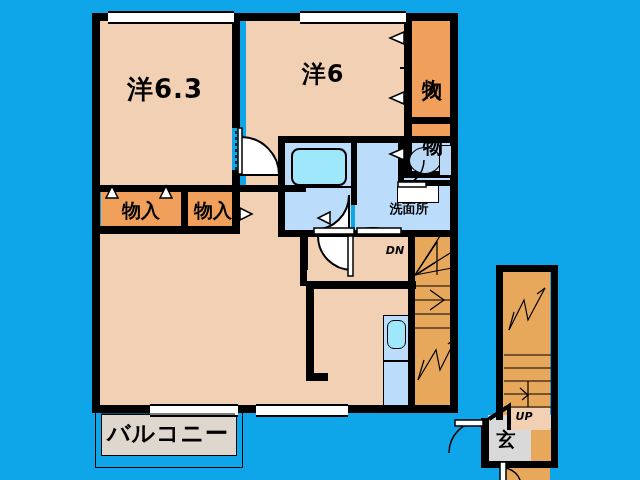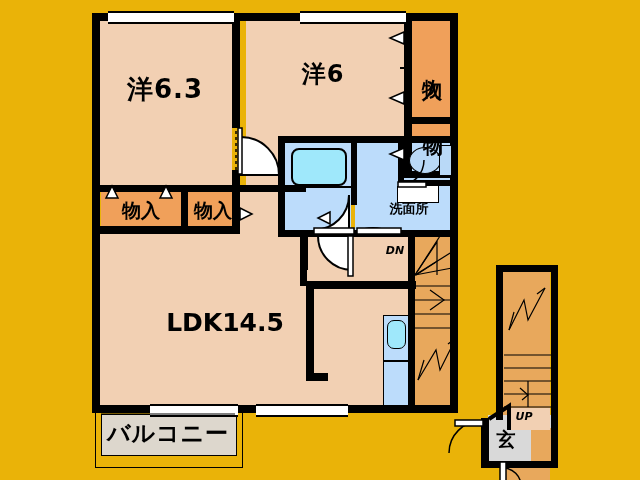--- a/index.html
+++ b/index.html
@@ -1,17 +1,17 @@
 <!DOCTYPE html>
 <html><head>
 <meta charset="utf-8">
 <style>
   html,body{margin:0;padding:0;background:#ffffff;}
   body{width:640px;height:480px;overflow:hidden;font-family:"DejaVu Sans","Liberation Sans",sans-serif;}
-  #plan{position:relative;width:640px;height:480px;background:#eab308;}
+  #plan{position:relative;width:640px;height:480px;background:#0ea5e9;}
 
   .wall{position:absolute;background:#000000;}
   .room{position:absolute;}
   .lbl{position:absolute;color:#000;font-weight:bold;white-space:nowrap;
        display:flex;align-items:center;justify-content:center;}
 
   
   .f-tatami{background:#f2d0b3;}
   .f-closet{background:#f0a05a;}
   .f-water{background:#bcdcfb;}
@@ -203,21 +203,20 @@
       <path d="M545 288 L537 294"></path>
     </g>
 
     <line x1="101" y1="414" x2="235" y2="414" stroke="#000" stroke-width="1.2"></line>
   </svg>
 
   <div class="lbl" style="left:110px;top:72px;width:110px;height:34px;font-size:26px;letter-spacing:1px;">洋6.3</div>
 
   <div class="lbl" style="left:280px;top:58px;width:86px;height:32px;font-size:24px;letter-spacing:1px;text-align:right;">洋6</div>
 
-  <div class="lbl" style="left:160px;top:305px;width:130px;height:34px;font-size:25px;letter-spacing:0px;">LDK14.5</div>
 
   <div class="lbl" style="left:381px;top:200px;width:56px;height:18px;font-size:13px;">洗面所</div>
 
   <div class="lbl" style="left:110px;top:422px;width:116px;height:22px;font-size:23px;letter-spacing:1px;">バルコニー</div>
 
   <div class="lbl" style="left:494px;top:428px;width:24px;height:24px;font-size:19px;">玄</div>
 
   <div class="lbl" style="left:418px;top:30px;width:30px;height:66px;font-size:20px;writing-mode:vertical-rl;">物入</div>
 
   <div class="lbl" style="left:418px;top:130px;width:30px;height:32px;font-size:20px;">物</div>

